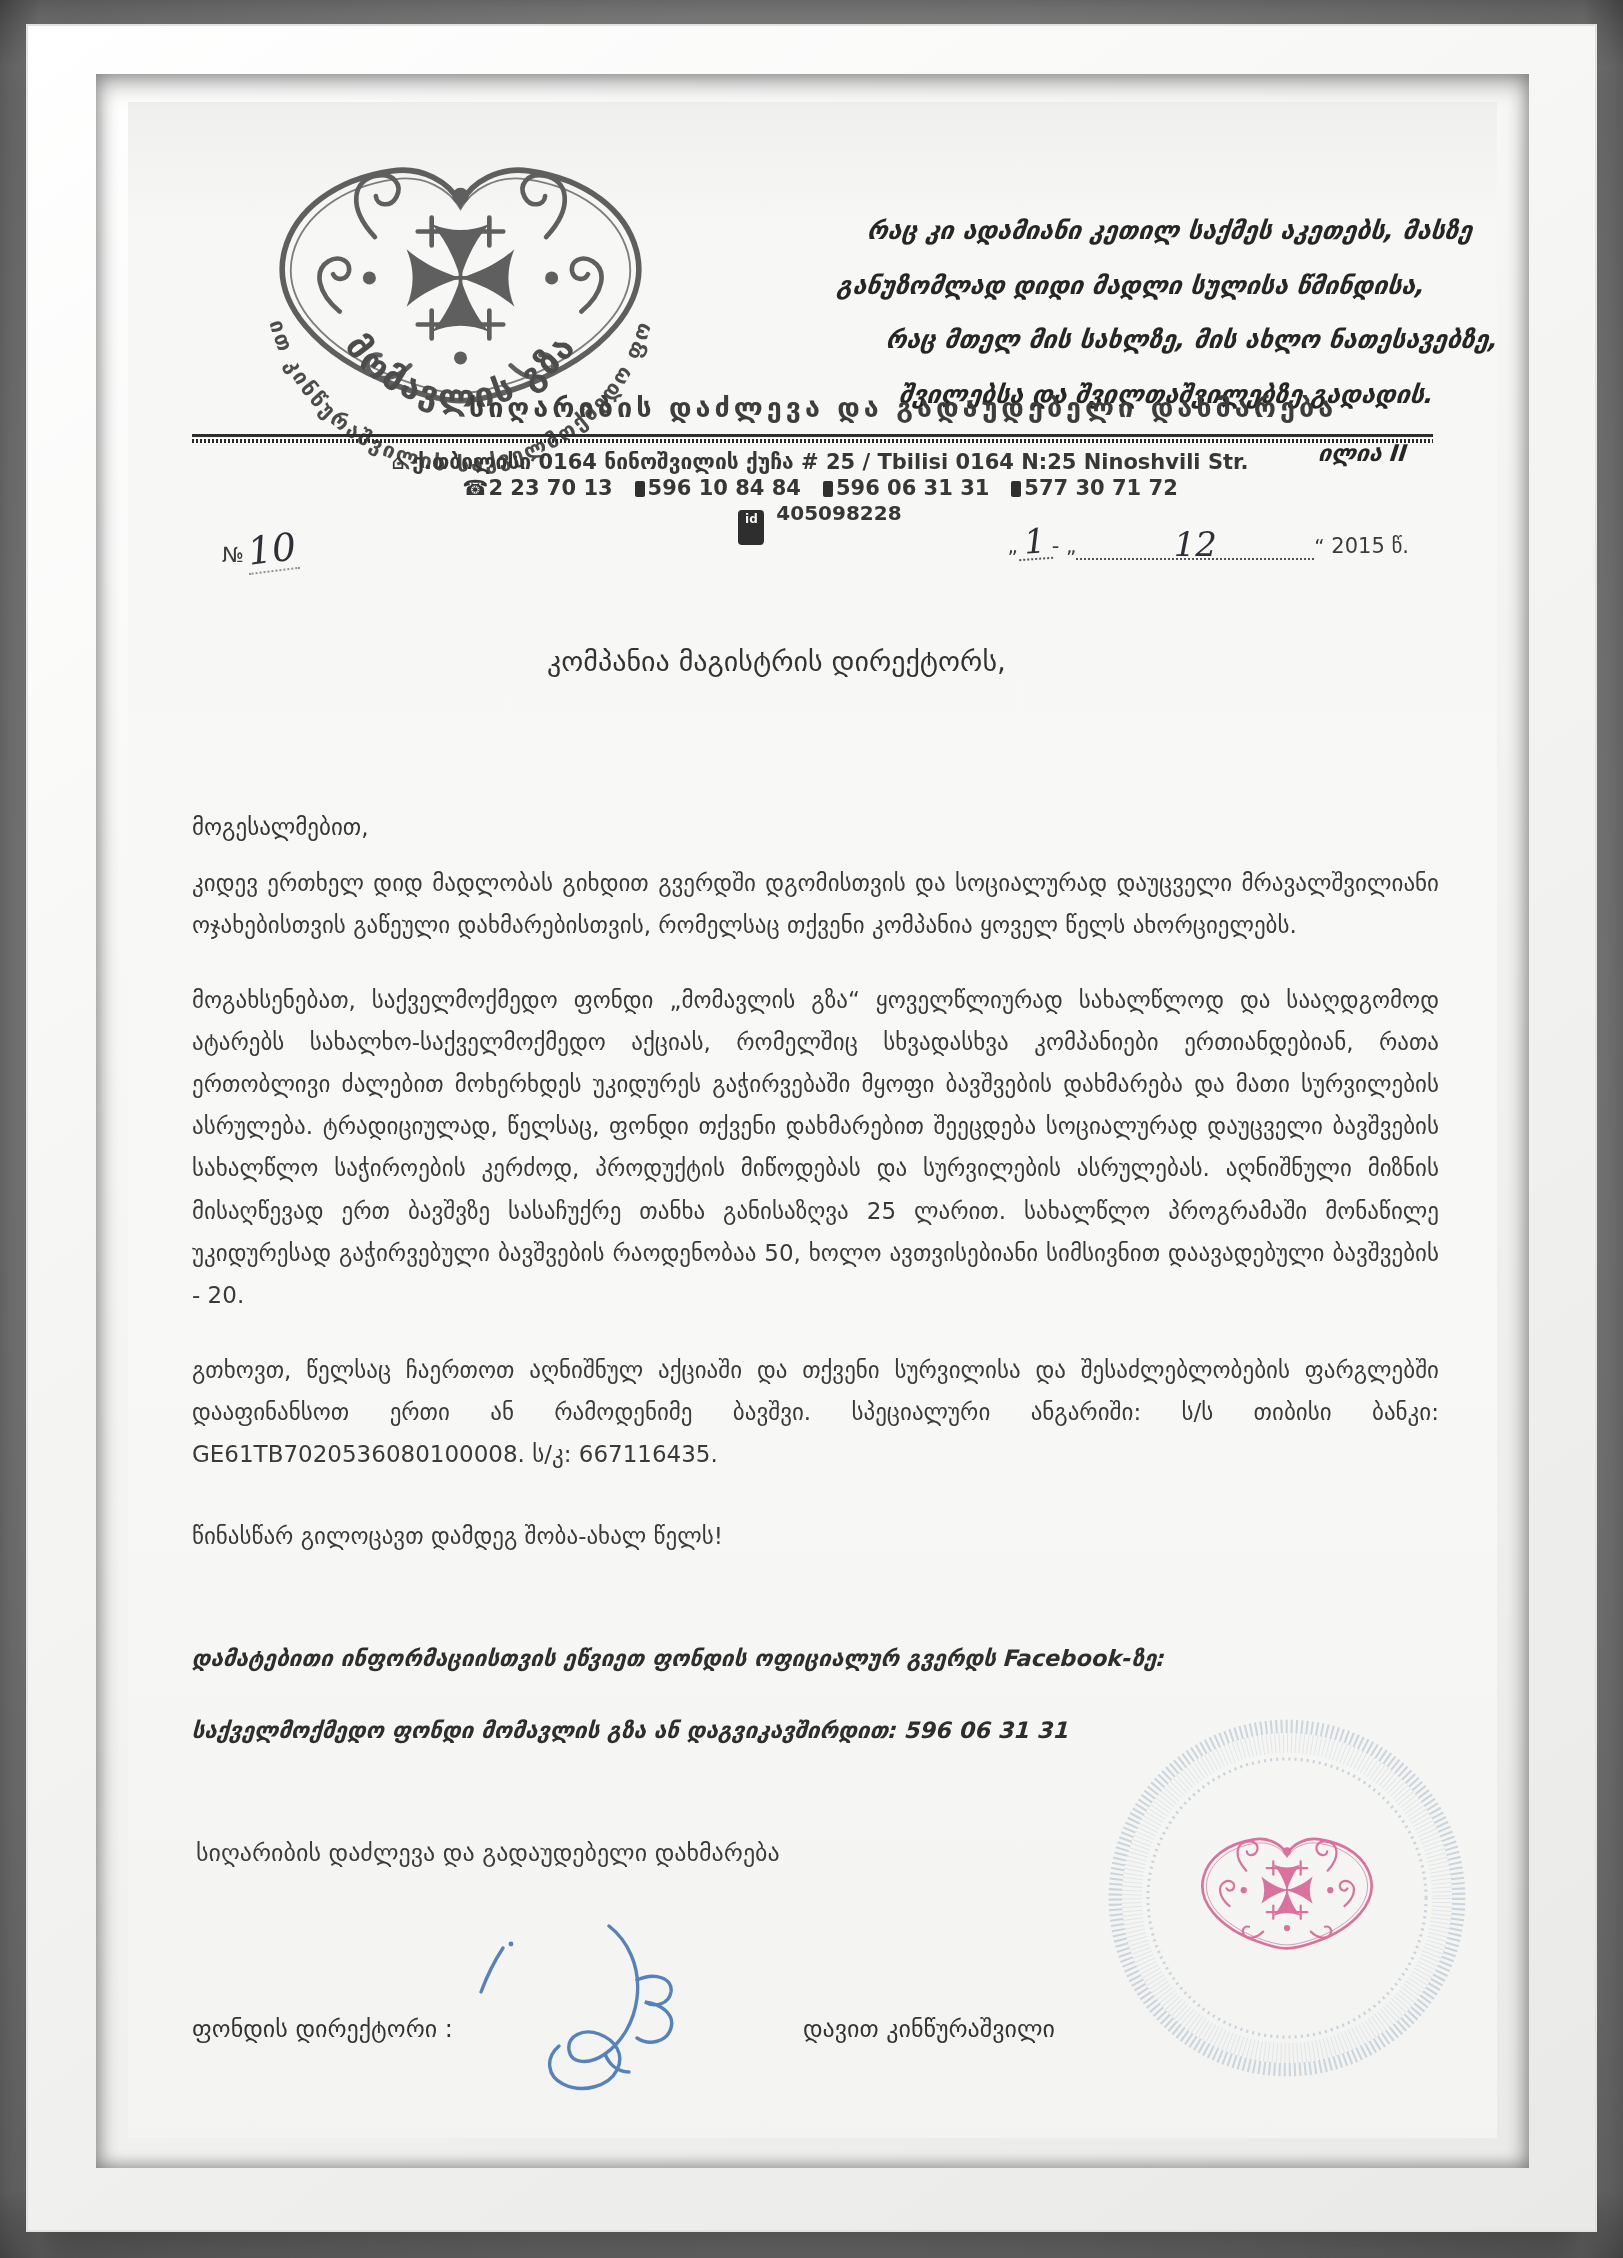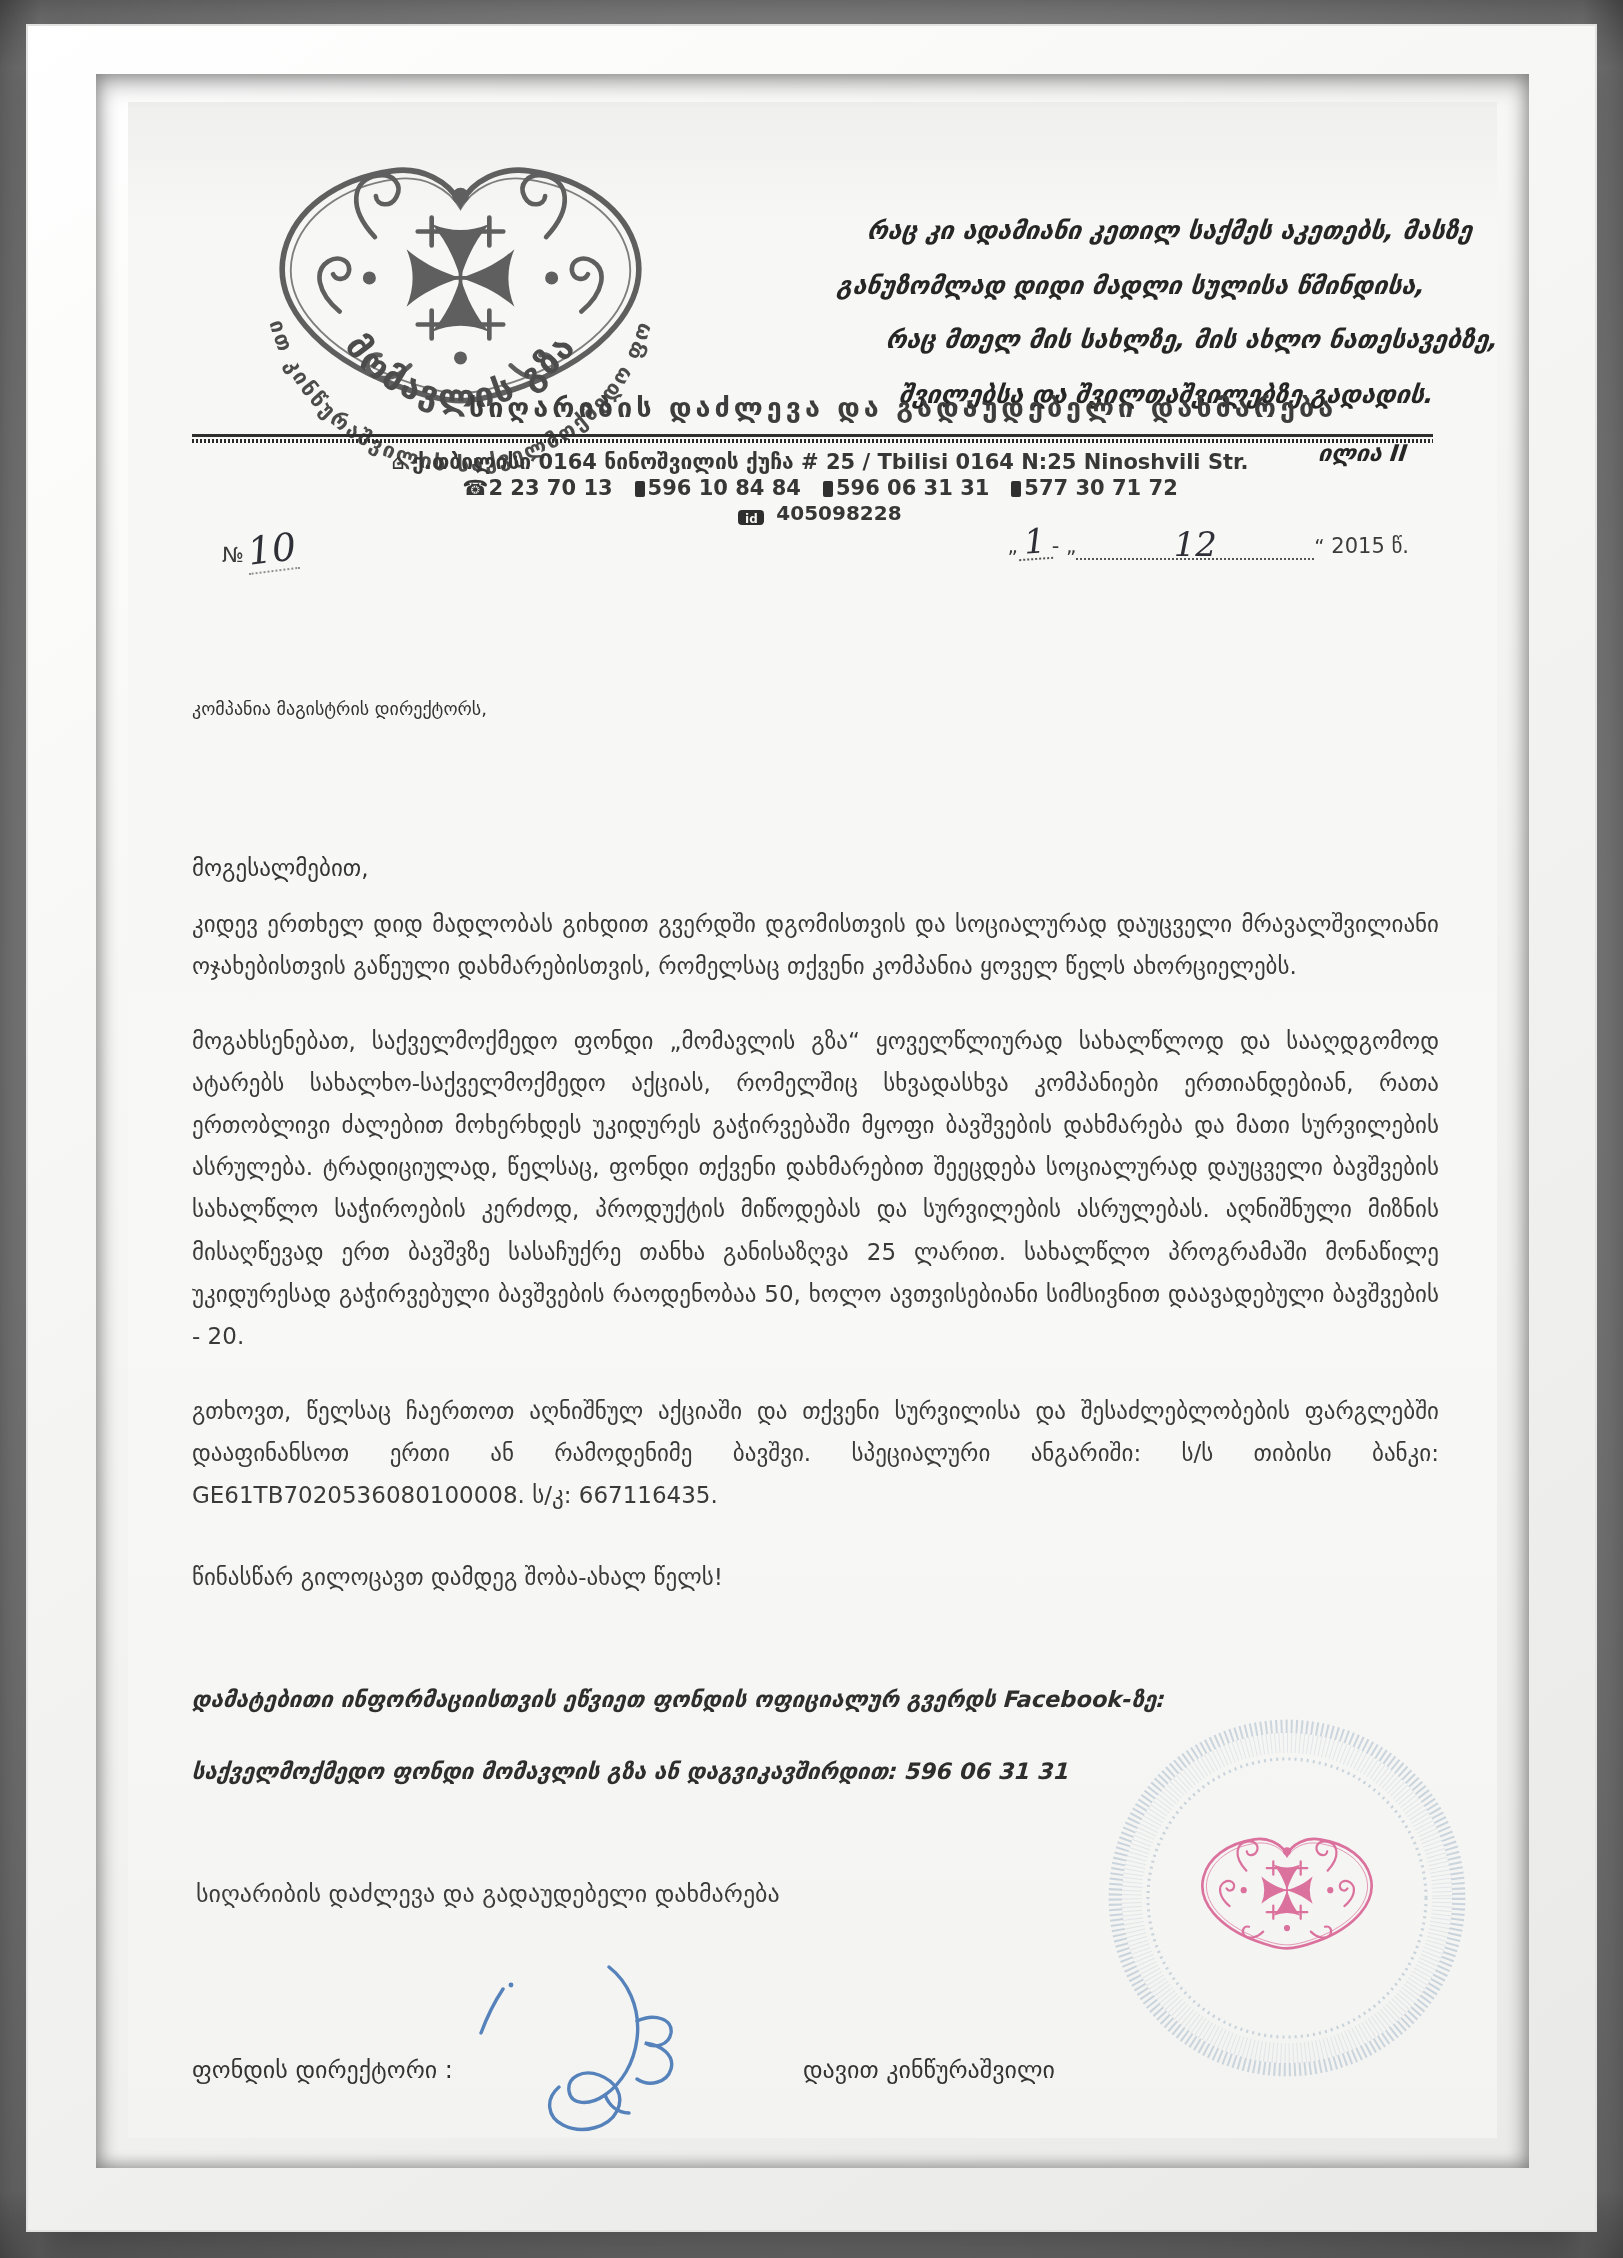--- a/index.html
+++ b/index.html
@@ -56,41 +56,41 @@
   .lh-contact{ position:absolute; left:9px; right:0; top:334px; text-align:center;
     font-weight:bold; color:#373737; }
   .lh-contact .row{ line-height:1.22; font-size:21px; }
   .lh-contact .row.small{ font-size:20px; }
   .ic{ display:inline-block; font-weight:normal; }
   .mob-icon{ display:inline-block; width:10px; height:16px; background:#303030; border-radius:2px;
     vertical-align:-2px; margin-right:3px; }
   .fb-icon{ display:inline-block; width:19px; height:19px; background:#2e2e2e; color:#f5f5f3;
     border-radius:3px; font-size:15px; font-weight:bold; line-height:19px; text-align:center;
     vertical-align:-3px; margin-right:4px; font-family:"DejaVu Serif", serif;}
-  .id-icon{ display:inline-block; min-width:26px; height:15px; background:#2e2e2e; color:#f5f5f3;
+  .id-icon{ display:inline-block; min-width:26px; height:35px; background:#2e2e2e; color:#f5f5f3;
     border-radius:4px; font-size:12px; font-weight:bold; line-height:19px; 
     vertical-align:-3px; margin-right:5px; padding:0 3px;}
 
   .ref-row{ position:absolute; left:30px; right:18px; top:408px; }
   .doc-no{ position:absolute; left:0; top:6px; font-size:21px; color:#3c3c3c; }
   .hand{ font-family:"DejaVu Serif", serif; font-style:italic; color:#2f2f38; }
   .doc-no .hand{ display:inline-block; font-size:38px; transform:rotate(-7deg); margin-left:2px;
     border-bottom:2px dotted rgba(60,60,60,.55); line-height:1; padding:0 2px 2px 2px;}
   .date-line{ position:absolute; right:12px; top:0; font-size:21px; color:#3c3c3c; white-space:nowrap; }
   .date-line .dq{ font-size:20px; }
   .hand-day{ display:inline-block; font-size:34px; line-height:1; transform:rotate(-4deg);
     border-bottom:2px dotted #555; padding:0 6px 0 6px; }
   .dotline{ display:inline-block; width:238px; border-bottom:2px dotted #555; text-align:center;
     vertical-align:baseline; }
   .dotline .hand{ display:inline-block; font-size:34px; line-height:.9; position:relative; top:3px;}
   .year{ font-size:21px; }
 
   
-  .recipient{ margin-top:112px; text-align:left; padding-right:78px;
-    font-size:18px; color:#333; }
+  .recipient{ margin-top:59px; text-align:center; padding-right:78px;
+    font-size:28px; color:#333; }
   .greeting{ margin-top:136px; font-size:23px; color:#353535; }
   .body-text p{ font-size:23px; line-height:1.83; text-align:justify; color:#3a3a3a;
     margin-top:33px; }
   .body-text p.first{ margin-top:22px; }
   .exclaim{ margin-top:40px !important; text-align:center; }
   .info-italic{ font-style:italic; font-weight:bold; font-size:22.5px; color:#2e2e2e;
     transform:skewX(-4deg); }
   .info-1{ margin-top:88px; }
   .info-2{ margin-top:46px; }
   .slogan{ margin-top:96px; font-size:24px; color:#3c3c3c; padding-left:4px; }

